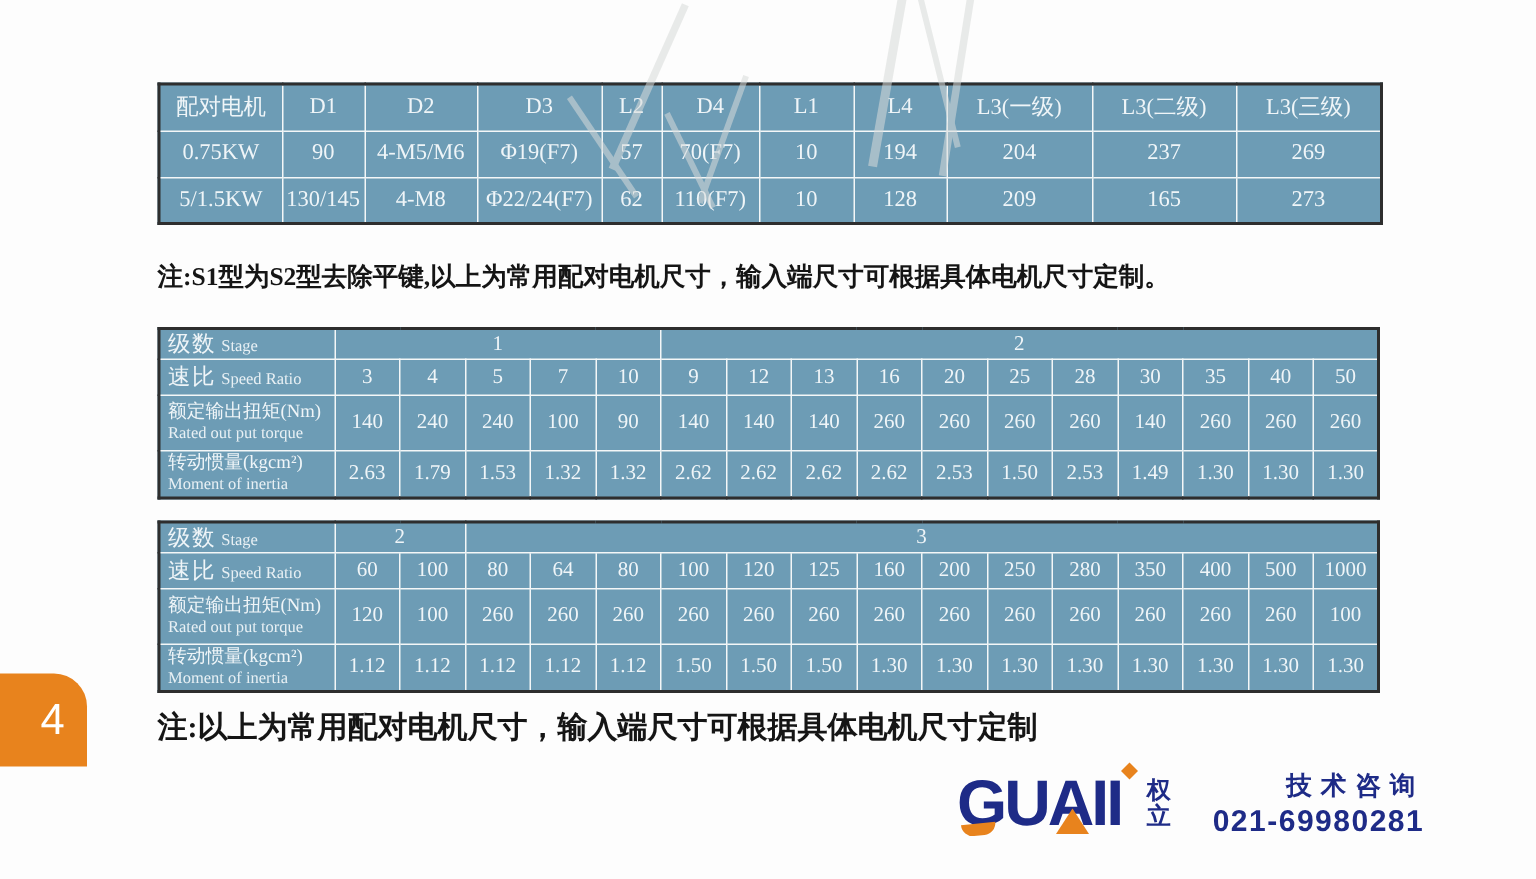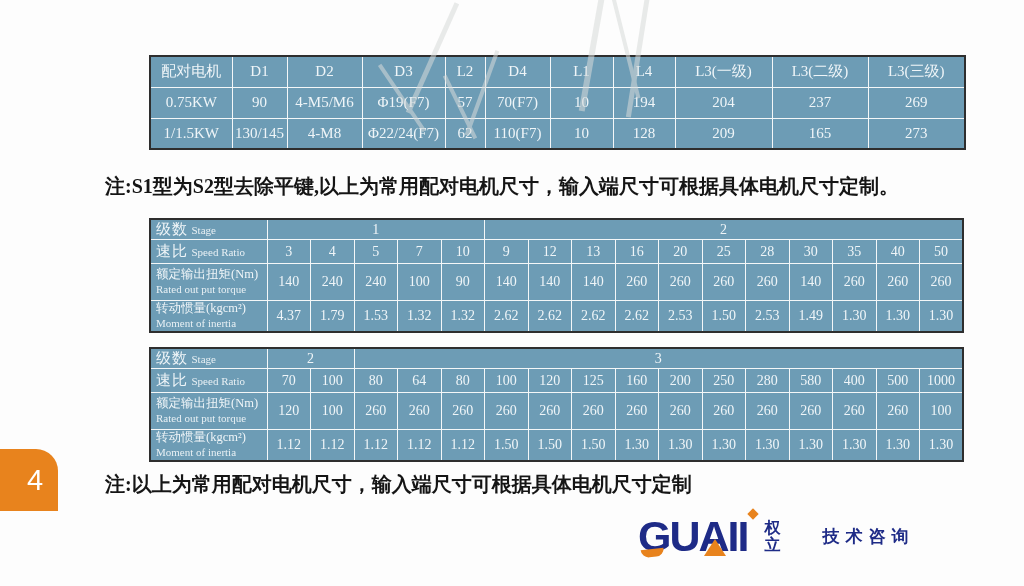--- a/index.html
+++ b/index.html
@@ -25,21 +25,20 @@
   .wm7 { left:296px; top:0px;  width:5px; height:130px; transform:rotate(9deg); }
 
   
   table {
     position:absolute;
     border-collapse:collapse;
     table-layout:fixed;
     background:#6D9CB5;
     border:2px solid #2e2e2e;
     z-index:2;
-    margin-left:44px;
   }
   td {
     border:1px solid #f4f7f8;
     color:#eff5f8;
     text-align:center;
     vertical-align:middle;
     white-space:nowrap;
     overflow:hidden;
     font-size:15px;
   }
@@ -58,21 +57,21 @@
 
   .lbl { text-align:left; padding-left:5px; }
   .lbl .cn  { font-size:15px; letter-spacing:1px; }
   .lbl .en  { font-size:11px; opacity:.95; }
   .lbl .line { display:block; line-height:1.25; }
   .lbl .cn2 { font-size:12.5px; }
   .lbl .en2 { font-size:11px; opacity:.95; }
 
   
   .note { position:absolute; left:105px; color:#151515; font-weight:bold; z-index:3; }
-  .note-1 { top:173px; font-size:20px; }
+  .note-1 { top:173px; font-size:17px; }
   .note-2 { top:471px; font-size:20px; }
 
   
   .page-badge {
     position:absolute; left:0; top:449px; width:58px; height:62px;
     background:#E8831D; border-radius:0 22px 0 0;
     color:#ffffff; font-size:29px; font-family:"Liberation Sans", sans-serif;
     display:flex; align-items:center; justify-content:center; padding-left:12px;
     z-index:4;
   }
@@ -88,21 +87,21 @@
   }
   .accent-crescent { position:absolute; left:3px; bottom:1px; width:23px; height:8px;
                      background:#E8831D; border-radius:0 0 10px 10px; transform:rotate(-6deg); }
   .accent-triangle { position:absolute; left:66px; bottom:2px; width:0; height:0;
                      border-left:11px solid transparent; border-right:11px solid transparent;
                      border-bottom:17px solid #E8831D; }
   .accent-diamond  { position:absolute; left:111px; top:-5px; width:8px; height:8px;
                      background:#E8831D; transform:rotate(45deg); }
   .logo-cn { display:flex; flex-direction:column; margin-left:5px;
              color:#1E2B87; font-weight:bold; font-size:16px; line-height:17px; }
-  .contact { margin-left:30px; color:#1E2B87; text-align:right; }
+  .contact { margin-left:16px; color:#1E2B87; text-align:right; }
   .contact-label { font-size:17px; font-weight:bold; letter-spacing:6px; }
   .contact-phone { font-size:20px; font-weight:bold; letter-spacing:1px; margin-top:2px; }
 </style>
 </head>
 <body>
 
 <div class="slide">
 
   <div class="watermark">
     <span class="wm-stroke wm1"></span>
@@ -149,21 +148,21 @@
           <td>Φ19(F7)</td>
           <td>57</td>
           <td>70(F7)</td>
           <td>10</td>
           <td>194</td>
           <td>204</td>
           <td>237</td>
           <td>269</td>
         </tr>
       <tr class="m-row1">
-          <td>1/1.5KW</td>
+          <td>5/1.5KW</td>
           <td>130/145</td>
           <td>4-M8</td>
           <td>Φ22/24(F7)</td>
           <td>62</td>
           <td>110(F7)</td>
           <td>10</td>
           <td>128</td>
           <td>209</td>
           <td>165</td>
           <td>273</td>
@@ -222,21 +221,21 @@
           <td>140</td>
           <td>260</td>
           <td>260</td>
           <td>260</td>
         </tr>
       <tr class="r-inertia">
         <td class="lbl">
             <span class="line cn2">转动惯量(kgcm²)</span>
             <span class="line en2">Moment of inertia</span>
           </td>
-      <td>4.37</td>
+      <td>2.63</td>
           <td>1.79</td>
           <td>1.53</td>
           <td>1.32</td>
           <td>1.32</td>
           <td>2.62</td>
           <td>2.62</td>
           <td>2.62</td>
           <td>2.62</td>
           <td>2.53</td>
           <td>1.50</td>
@@ -254,33 +253,33 @@
         <col style="width:117px">
       </colgroup>
     <tbody>
       <tr class="r-stage">
         <td class="lbl"><span class="cn">级数</span> <span class="en">Stage</span></td>
       <td colspan="2">2</td>
           <td colspan="14">3</td>
         </tr>
       <tr class="r-ratio">
         <td class="lbl"><span class="cn">速比</span> <span class="en">Speed Ratio</span></td>
-      <td>70</td>
+      <td>60</td>
           <td>100</td>
           <td>80</td>
           <td>64</td>
           <td>80</td>
           <td>100</td>
           <td>120</td>
           <td>125</td>
           <td>160</td>
           <td>200</td>
           <td>250</td>
           <td>280</td>
-          <td>580</td>
+          <td>350</td>
           <td>400</td>
           <td>500</td>
           <td>1000</td>
         </tr>
       <tr class="r-torque">
         <td class="lbl">
             <span class="line cn2">额定输出扭矩(Nm)</span>
             <span class="line en2">Rated out put torque</span>
           </td>
       <td>120</td>
@@ -335,16 +334,17 @@
       <span class="accent-crescent"></span>
       <span class="accent-triangle"></span>
       <span class="accent-diamond"></span>
     </div>
     <div class="logo-cn">
       <span>权</span>
       <span>立</span>
     </div>
     <div class="contact">
       <div class="contact-label">技术咨询</div>
+      <div class="contact-phone">021-69980281</div>
     </div>
   </div>
 
 </div>
 
 </body></html>

